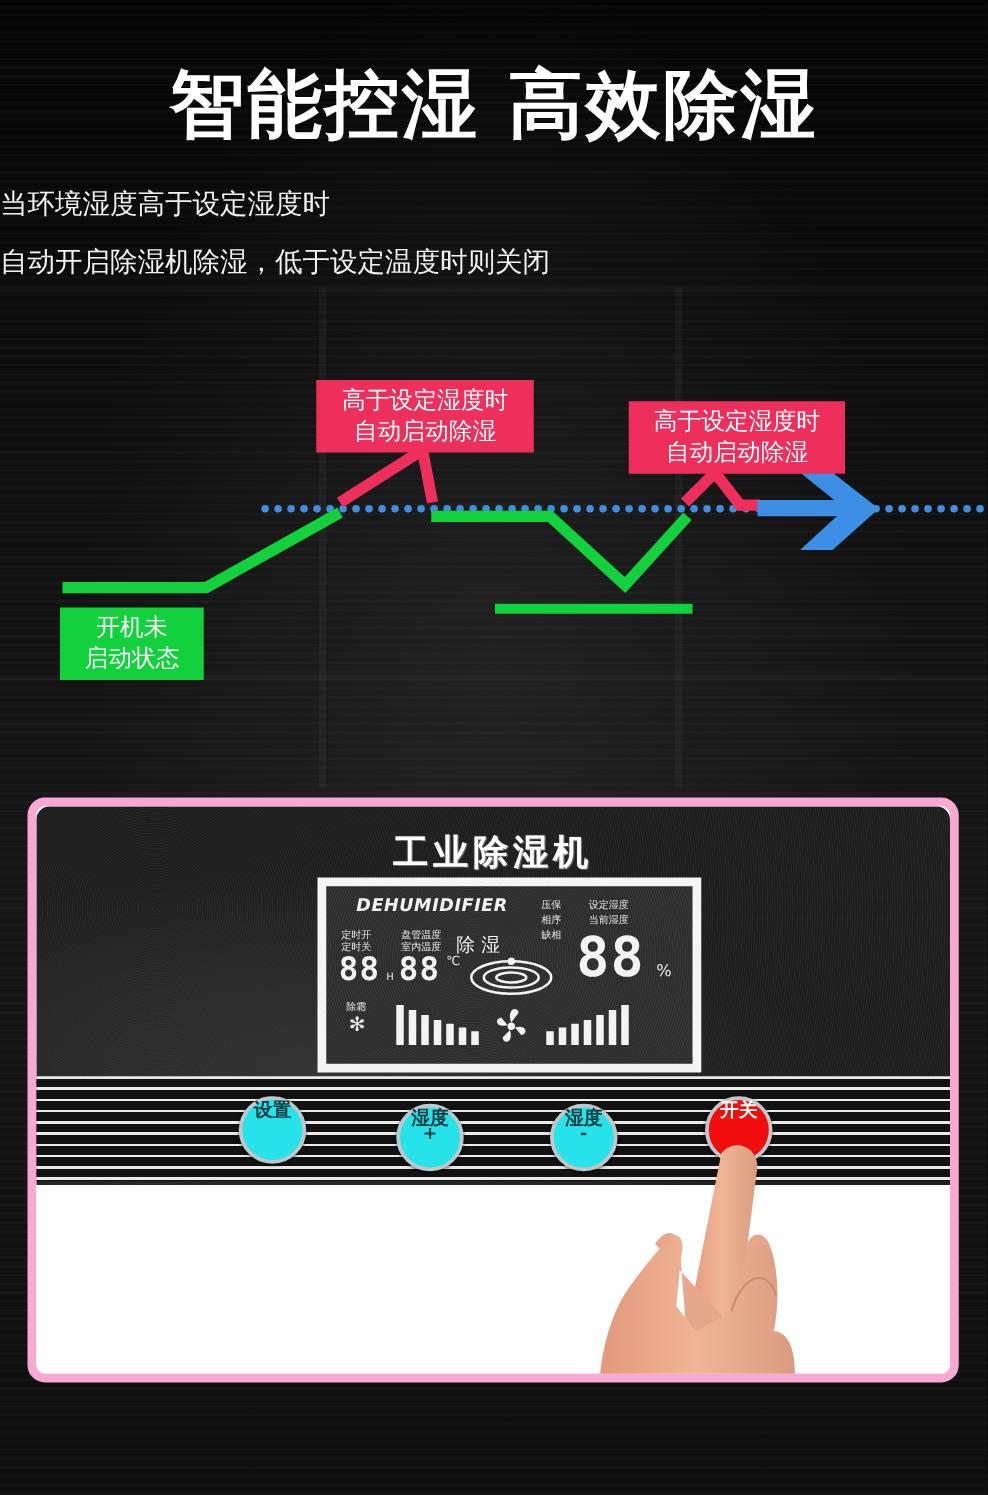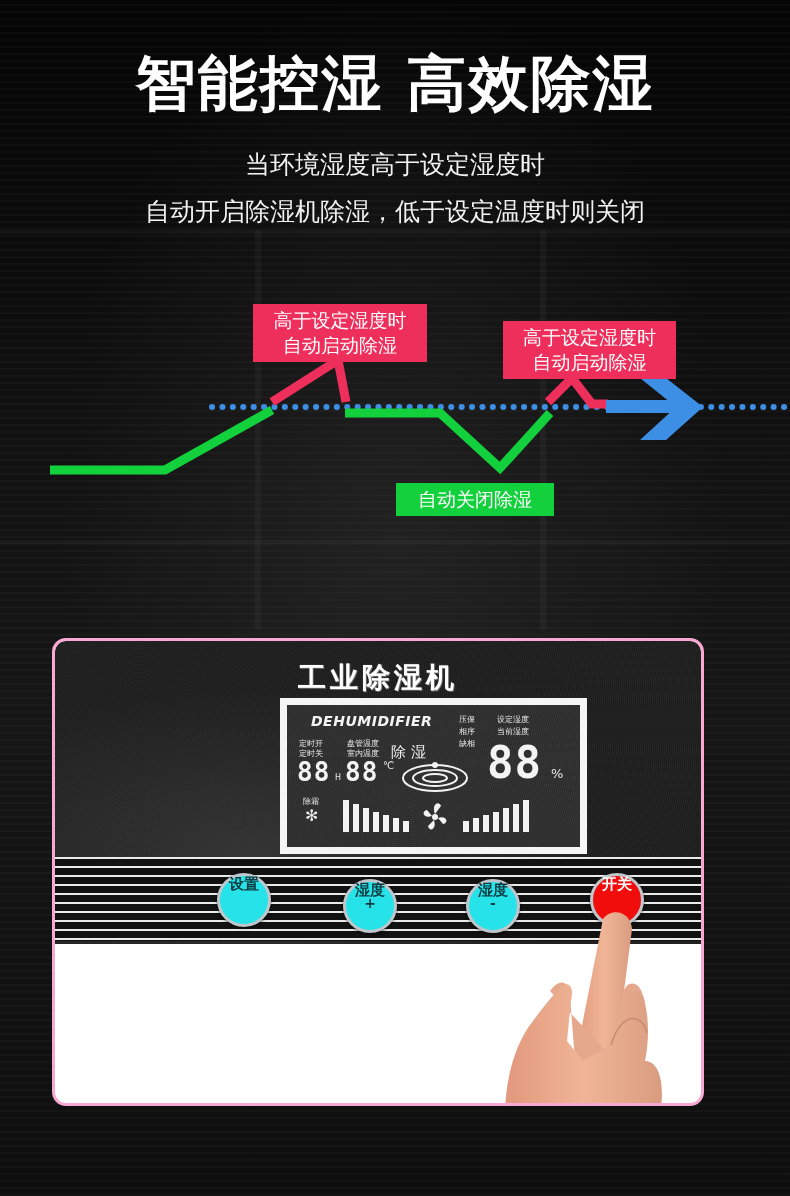--- a/index.html
+++ b/index.html
@@ -13,44 +13,43 @@
       repeating-linear-gradient(0deg, rgba(255,255,255,0.025) 0px, rgba(255,255,255,0.025) 2px, rgba(0,0,0,0) 2px, rgba(0,0,0,0) 7px),
       linear-gradient(180deg, #050505 0%, #121212 40%, #161616 60%, #0e0e0e 100%);
   }
   .bg-beam { position: absolute; background: rgba(255,255,255,0.035); }
 
   .title {
     position: absolute; left: 0; width: 790px; top: 44px; text-align: center;
     font-size: 60px; font-weight: bold; letter-spacing: 2px; color: #ffffff;
   }
   .subtitle {
-    position: absolute; left: 0; width: 790px; text-align: center;
-    font-size: 25px; color: #f2f2f2;
+    position: absolute; left: 0; width: 790px; 
+    font-size: 22px; color: #f2f2f2;
   }
   .sub1 { top: 148px; }
   .sub2 { top: 195px; }
 
   
   .chart { position: absolute; left: 0; top: 290px; width: 790px; height: 280px; }
   .chart svg { position: absolute; left: 0; top: 0; }
 
   .callout {
     position: absolute; text-align: center; color: #fff; font-size: 19px; line-height: 25px;
     padding: 4px 8px;
   }
   .callout-pink { background: #ee2f5c; }
   .callout-green { background: #13d13c; }
   .callout-blue { background: #3d8fe6; font-size: 21px; line-height: 36px; padding: 4px 6px; }
 
   
   .panel {
-    position: absolute; left: 22px; top: 638px; width: 652px; height: 468px;
+    position: absolute; left: 22px; top: 638px; width: 745px; height: 468px;
     border-radius: 14px; background: #ffffff; overflow: hidden;
-    border: 3px solid #f9a8d4;
-    margin-left: 30px;
+    border: 7px solid #f9a8d4;
   }
   .panel-dark {
     position: absolute; left: 0; top: 0; width: 100%; height: 303px;
     background:
       radial-gradient(ellipse at 30% 70%, rgba(90,90,90,0.35) 0%, rgba(0,0,0,0) 55%),
       repeating-radial-gradient(circle at 13% 27%, rgba(255,255,255,0.05) 0px, rgba(0,0,0,0.05) 1px, rgba(255,255,255,0.03) 2px),
       #1d1d1d;
     border-radius: 11px 11px 0 0;
   }
   .panel-title {
@@ -114,28 +113,31 @@
 
     <polyline points="272,402 338,360 346,402" fill="none" stroke="#ee2f5c" stroke-width="9" stroke-linejoin="miter"></polyline>
 
     <polyline points="548,402 572,378 592,404 608,404" fill="none" stroke="#ee2f5c" stroke-width="9" stroke-linejoin="miter"></polyline>
 
     <rect x="606" y="400" width="80" height="13" fill="#3d8fe6"></rect>
     <polygon points="640,378 666,378 703,407 666,440 640,440 676,407" fill="#3d8fe6"></polygon>
   </svg>
 
 
+  <div class="callout callout-green" style="left:48px;top:196px;width:115px;padding:4px 0;">
+    <div>开机未</div>
+    <div>启动状态</div>
+  </div>
 
   <div class="callout callout-pink" style="left:253px;top:14px;width:174px;padding:4px 0;">
     <div>高于设定湿度时</div>
     <div>自动启动除湿</div>
   </div>
 
   <div class="callout callout-green" style="left:396px;top:193px;width:158px;padding:4px 0;">
-    <div>自动关闭除湿</div>
   </div>
 
   <div class="callout callout-pink" style="left:503px;top:31px;width:173px;padding:4px 0;">
     <div>高于设定湿度时</div>
     <div>自动启动除湿</div>
   </div>
 </div>
 
 <div class="panel">
   <div class="panel-dark">

